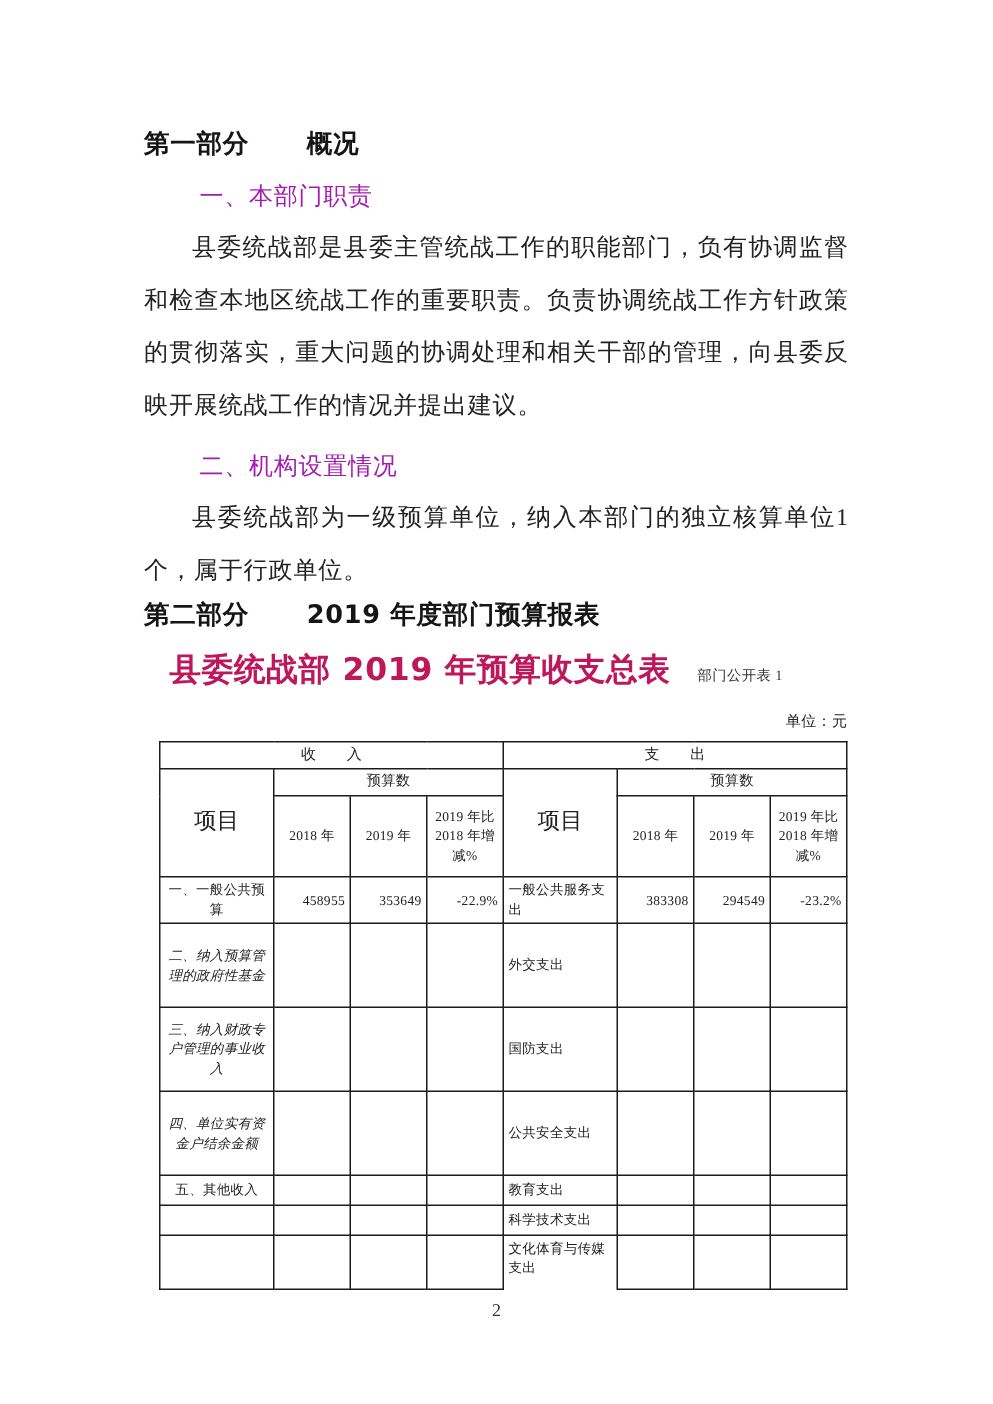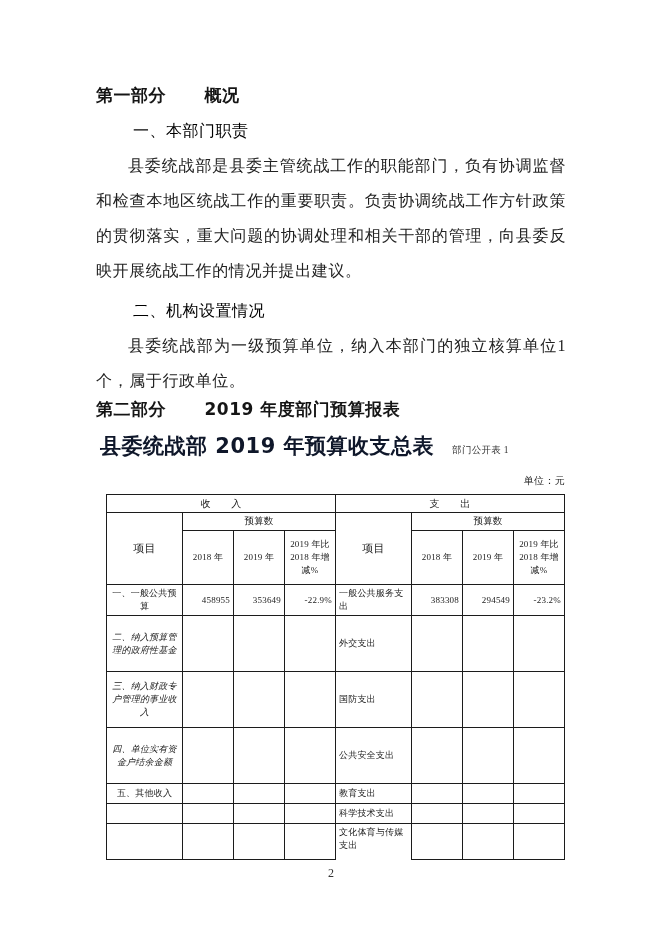--- a/index.html
+++ b/index.html
@@ -30,21 +30,21 @@
     font-family: "DejaVu Sans", "Liberation Sans", sans-serif;
     letter-spacing: 0.5px;
     white-space: pre;
     color: #151515;
   }
   .subheading {
     position: absolute;
     font-size: 16px;
     letter-spacing: 0.5px;
     white-space: pre;
-    color: #000000;
+    color: #a21caf;
   }
   .para {
     position: absolute;
     font-size: 16px;
     line-height: 35px;
     letter-spacing: 0.6px;
     color: #222;
     text-align: justify;
   }
 
@@ -56,21 +56,22 @@
     width: 470px;
     display: flex;
     align-items: baseline;
   }
   .table-title {
     font-size: 21px;
     font-weight: bold;
     font-family: "DejaVu Sans", "Liberation Sans", sans-serif;
     letter-spacing: 0.5px;
     white-space: pre;
-    color: #0f172a;
+    color: #be185d;
+    margin-left: 13px;
   }
   .table-note {
     font-size: 9.5px;
     margin-left: 18px;
     color: #333;
     white-space: pre;
     letter-spacing: 0.3px;
   }
   .unit-label {
     position: absolute;
@@ -108,21 +109,21 @@
     text-align: center;
     font-size: 10px;
     letter-spacing: 9px;
     padding: 4px 0 4px 9px;
   }
   .sub-budget {
     text-align: center;
     font-size: 9.5px;
     padding: 3px 0;
   }
-  .col-item { text-align: center; font-size: 11px; }
+  .col-item { text-align: center; font-size: 15px; }
   .yearhead { text-align: center; font-size: 9px; }
   .no-bottom { border-bottom: none !important; margin-left: 30px; }
 
   .rowlabel-ind1 { text-align: center; padding-left: 2px; }
   .rowlabel-ind2 { text-align: center; font-style: italic; }
 
   .cell-multi {
     line-height: 15px;
   }
 

